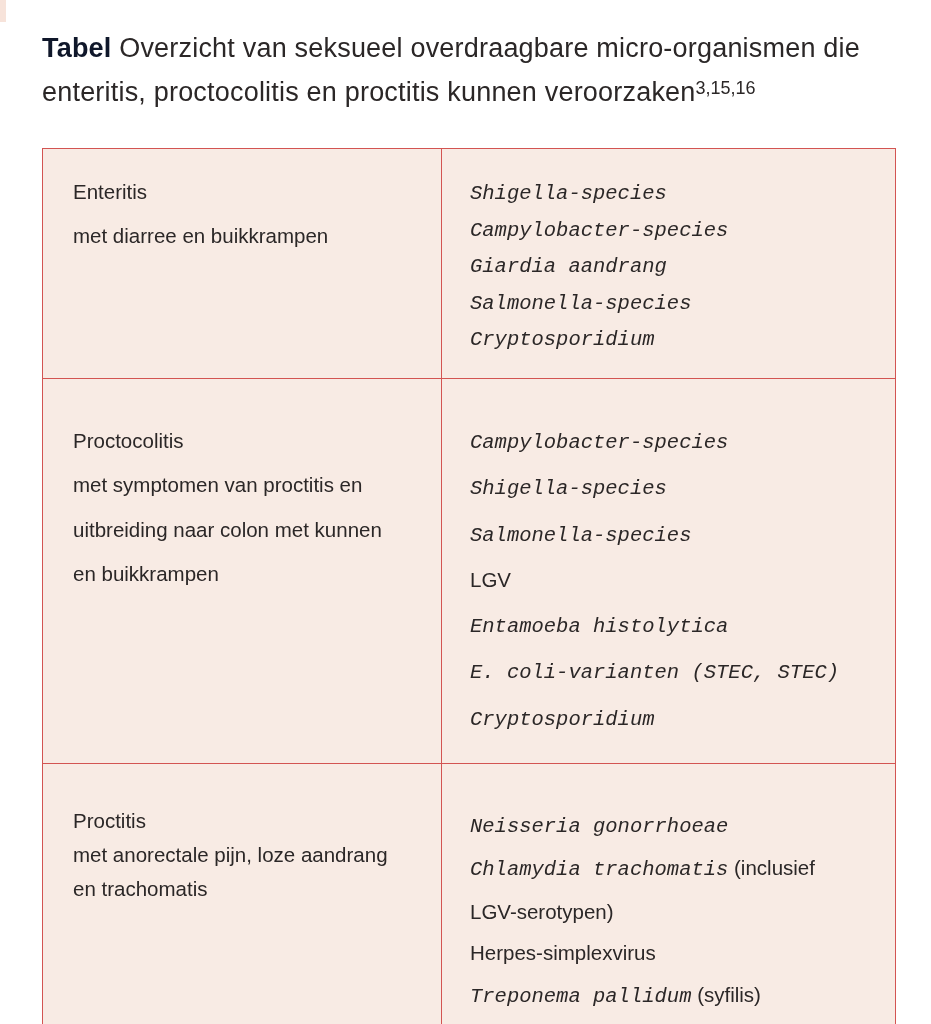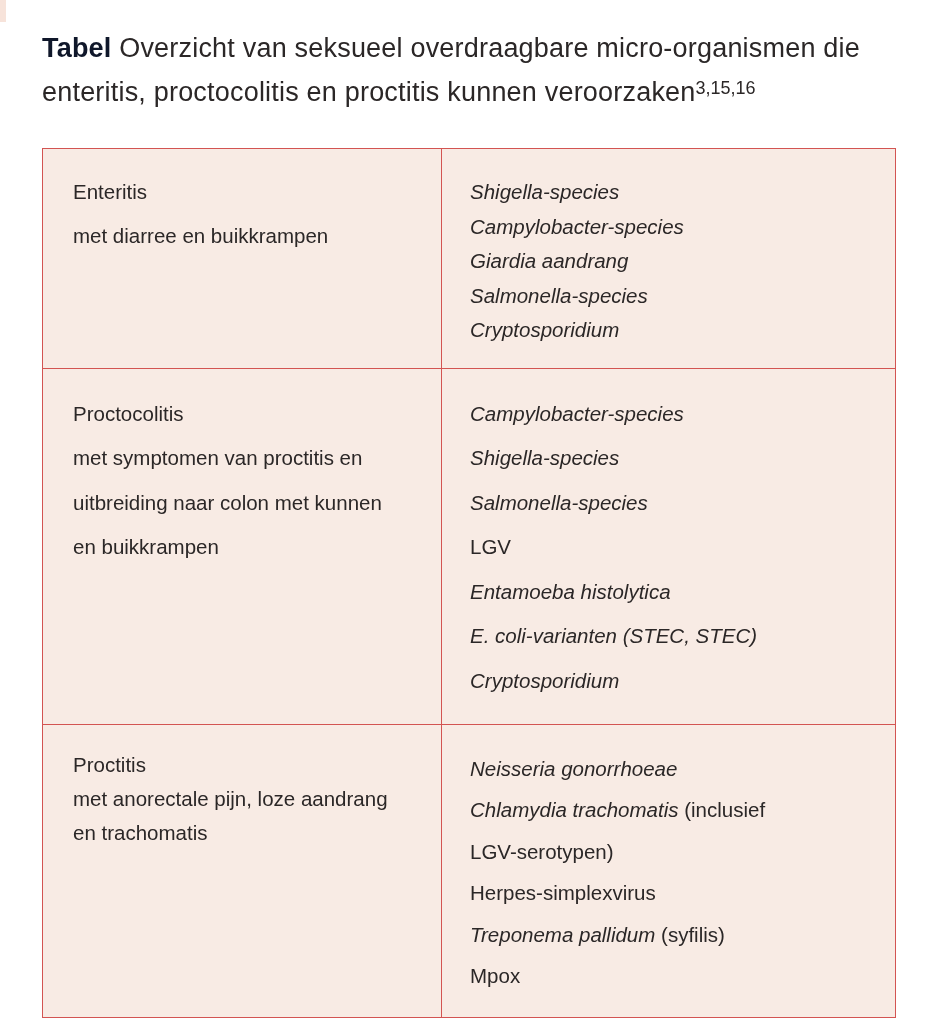--- a/index.html
+++ b/index.html
@@ -77,23 +77,23 @@
       display: block;
       white-space: nowrap;
     }
     .row-enteritis .line { line-height: 34.5px; }
     .row-enteritis .col-condition .line.title { margin-bottom: 9px; }
     .row-proctocolitis .line { line-height: 44.6px; }
     .row-proctitis .col-condition .line { line-height: 34px; }
     .row-proctitis .col-organisms .line { line-height: 41.5px; }
 
     .row-proctocolitis .cell-inner,
-    .row-proctitis .cell-inner { padding-top: 23px; }
+    .row-proctitis .cell-inner { padding-top: 40px; }
 
-    .it { font-style: italic; }
+    .it { font-style: italic; font-family: Liberation Mono, monospace; }
   </style>
 </head>
 <body>
 
 <div class="corner-accent"></div>
 
 <div class="caption">
   <span class="label">Tabel</span><span> Overzicht van seksueel overdraagbare micro-organismen die enteritis, proctocolitis en proctitis kunnen veroorzaken</span><sup>3,15,16</sup>
 </div>
 

